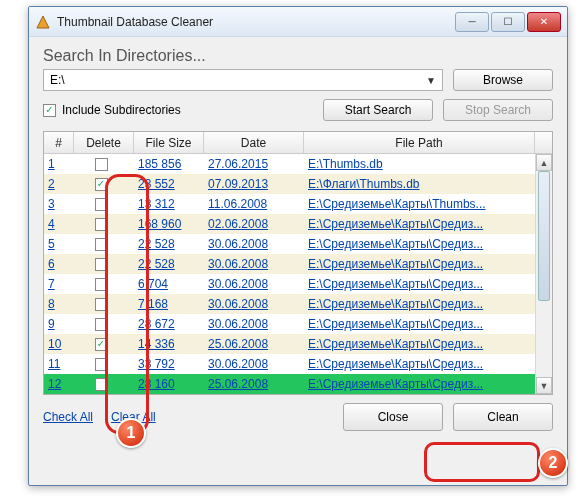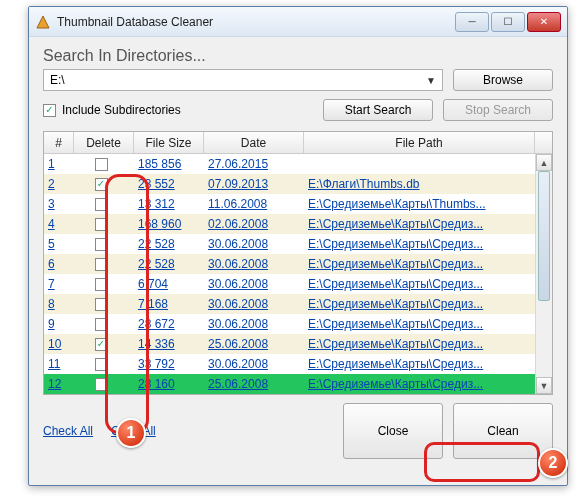--- a/index.html
+++ b/index.html
@@ -59,21 +59,21 @@
 .scrollbar .thumb { position: absolute; top: 17px; left: 2px; right: 2px; height: 130px; background: linear-gradient(#e8eef6,#c8d6e6); border: 1px solid #9bb; border-radius: 2px; }
 
 .highlight-del { position: absolute; top: 174px; left: 105px; width: 44px; height: 260px; border: 3px solid #d22; border-radius: 14px; pointer-events: none; z-index: 5; }
 .badge { position: absolute; width: 30px; height: 30px; border-radius: 50%; background: radial-gradient(circle at 35% 30%, #f86, #c20); color: #fff; font-weight: bold; font-size: 16px; display: flex; align-items: center; justify-content: center; border: 2px solid #fff; box-shadow: 0 1px 3px rgba(0,0,0,.4); z-index: 6; }
 .badge1 { top: 418px; left: 116px; }
 .badge2 { top: 448px; left: 538px; }
 
 .links-row { margin-top: 8px; display: flex; align-items: center; }
 .link { color: #0645ad; text-decoration: underline; font-size: 12px; margin-right: 18px; }
 .bottom-btns { margin-left: auto; display: flex; gap: 10px; }
-.bottom-btns .btn { width: 100px; padding: 20px 0; }
+.bottom-btns .btn { width: 100px; padding: 6px 0; }
 
 .highlight-clean { position: absolute; top: 442px; left: 424px; width: 116px; height: 40px; border: 3px solid #d22; border-radius: 10px; pointer-events: none; z-index: 5; }
 </style>
 </head>
 <body>
 
 <div class="window">
   <div class="titlebar">
     <span class="titlebar-icon">
       <svg viewBox="0 0 16 16">
@@ -120,20 +120,21 @@
         <div class="th scroll"></div>
       </div>
       <div class="table-body" id="table-body">
           <div class="row odd">
             <div class="cell num">1</div>
             <div class="cell del">
               <span class="checkbox"></span>
             </div>
             <div class="cell size">185 856</div>
             <div class="cell date">27.06.2015</div>
+            <div class="cell path">E:\Thumbs.db</div>
           </div>
           <div class="row even">
             <div class="cell num">2</div>
             <div class="cell del">
               <span class="checkbox checked"></span>
             </div>
             <div class="cell size">23 552</div>
             <div class="cell date">07.09.2013</div>
             <div class="cell path">E:\Флаги\Thumbs.db</div>
           </div>

